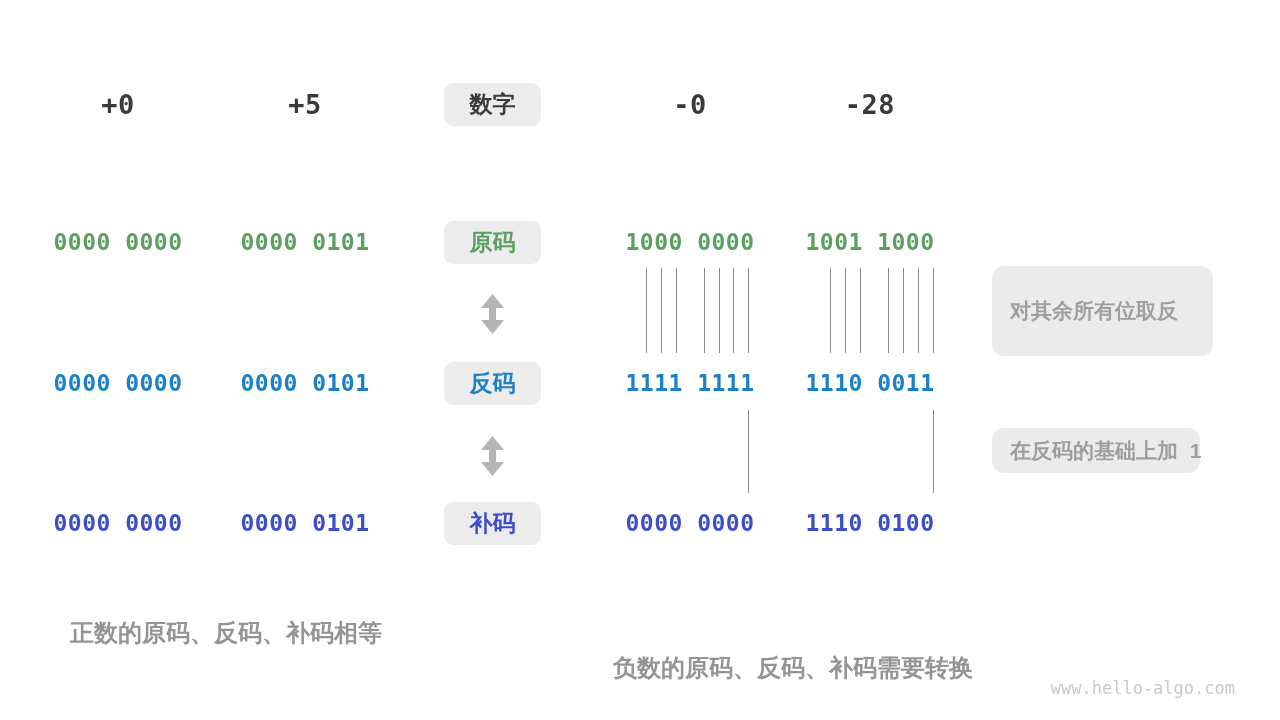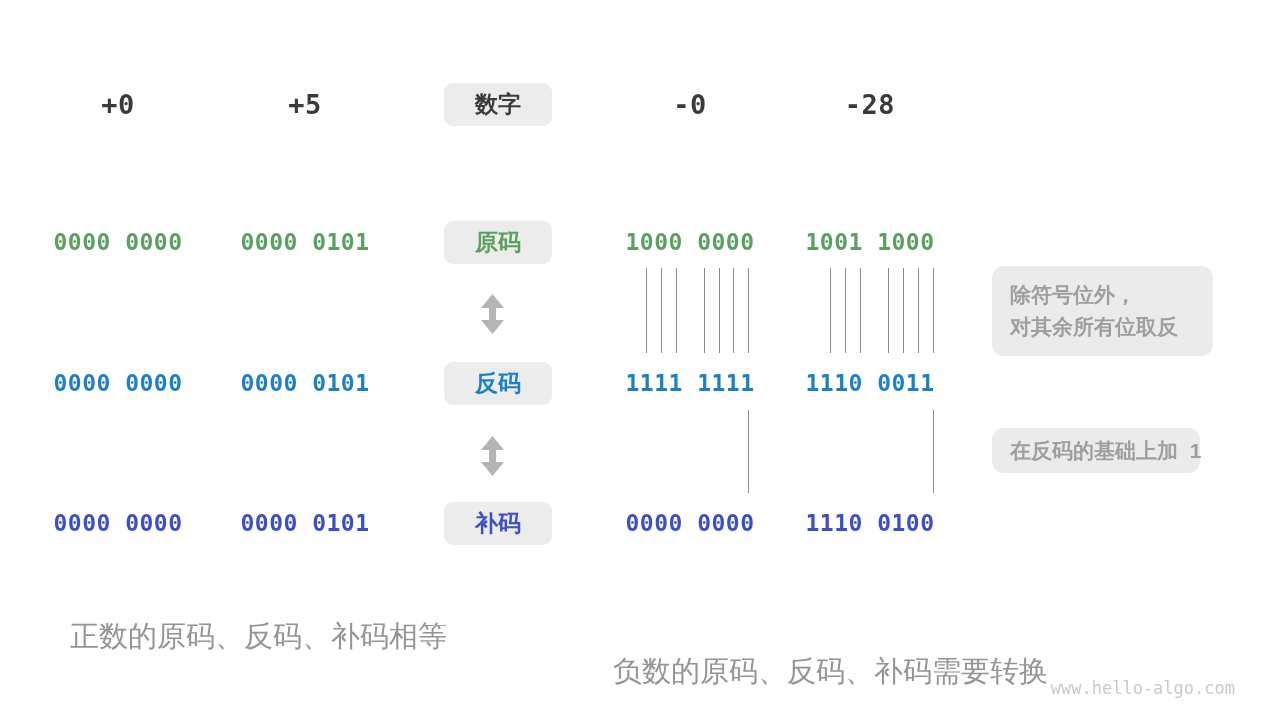--- a/index.html
+++ b/index.html
@@ -18,37 +18,37 @@
   }
   .hdr{font-size:27px;color:#3a3a3a;}
   .c1{left:33px;}  .c2{left:220px;}  .c3{left:605px;}  .c4{left:785px;}
 
   .green{color:#5aa05f;}
   .blue{color:#1c80c8;}
   .indigo{color:#3c4ec8;}
 
   
   .badge{
-    left:444px;width:108px;height:43px;border-radius:9px;
+    left:444px;width:97px;height:43px;border-radius:9px;
     background:#ececec;display:flex;align-items:center;justify-content:center;
     font-size:23px;font-weight:bold;color:#3b3b3b;
   }
 
   
   .vline{width:1px;background:#8c8c8c;}
 
   
   .note{
     background:#ebebeb;border-radius:12px;color:#9e9e9e;font-weight:bold;
     display:flex;flex-direction:column;justify-content:center;
     font-size:21px;line-height:32px;padding-left:18px;box-sizing:border-box;
     white-space:pre;
   }
 
-  .caption{font-size:29px;font-weight:normal;color:#949494;white-space:pre;}
+  .caption{font-size:24px;font-weight:bold;color:#949494;white-space:pre;}
 
   .watermark{
     font-family:"DejaVu Sans Mono","Liberation Mono",monospace;
     font-size:17px;color:#c9c9c9;
   }
   svg{display:block;}
 </style>
 </head>
 <body>
 
@@ -89,21 +89,20 @@
 
 <div class="abs" style="left:481px;top:294px">
   <svg width="23" height="40" viewBox="0 0 23 40">
     <polygon points="11.5,0 23,14 0,14" fill="#b5b5b5"></polygon>
     <rect x="8" y="12" width="7" height="16" fill="#b5b5b5"></rect>
     <polygon points="11.5,40 23,26 0,26" fill="#b5b5b5"></polygon>
   </svg>
 </div>
 
 <div class="abs note" style="left:992px;top:266px;width:221px;height:90px">
-  <span>除符号位外，</span>
   <span>对其余所有位取反</span>
 </div>
 
 <div class="abs cell mono blue c1" style="top:370px">0000 0000</div>
 <div class="abs cell mono blue c2" style="top:370px">0000 0101</div>
 <div class="abs badge" style="top:362px">
   <span class="blue">反码</span>
 </div>
 <div class="abs cell mono blue c3" style="top:370px">1111 1111</div>
 <div class="abs cell mono blue c4" style="top:370px">1110 0011</div>

